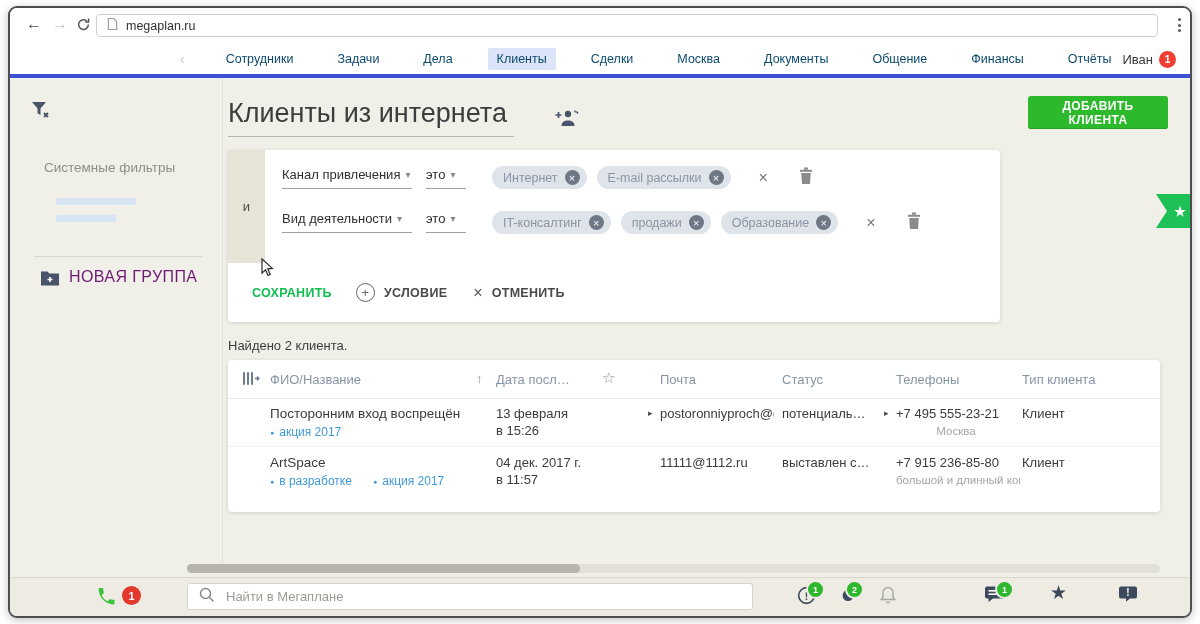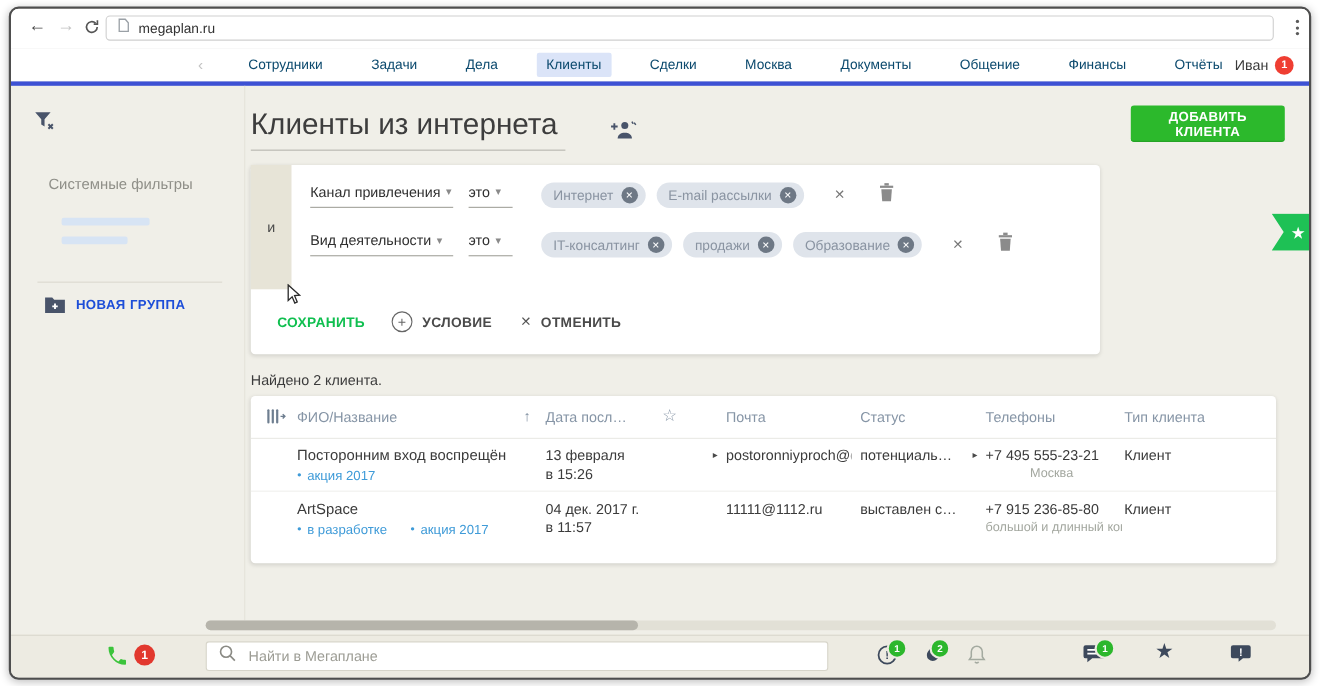--- a/index.html
+++ b/index.html
@@ -25,21 +25,21 @@
   .userblock{position:absolute;right:14px;top:0;height:30px;display:flex;align-items:center;gap:6px;}
   .username{font-size:13px;color:#3a3a3a;}
   .badge-red{width:17px;height:17px;border-radius:50%;background:#ef3e32;color:#fff;
     font-size:10px;font-weight:bold;display:flex;align-items:center;justify-content:center;}
   
   .side-divider{position:absolute;left:212px;top:70px;width:1px;height:486px;background:#e5e3d9;}
   .sideheading{position:absolute;left:34px;top:152px;font-size:13.5px;color:#8f8f88;}
   .skel{position:absolute;height:7px;border-radius:2px;background:#d7e4f4;}
   .sidesep{position:absolute;left:24px;top:248px;width:168px;height:1px;background:#dbd9cf;}
   .newgroup{position:absolute;left:30px;top:260px;display:flex;align-items:center;gap:9px;cursor:pointer;}
-  .newgroup span{font-size:12px;font-weight:bold;color:#1d4ed8;letter-spacing:.4px;}
+  .newgroup span{font-size:16px;font-weight:normal;color:#701a75;letter-spacing:.4px;}
   
   .pagetitle{position:absolute;left:218px;top:90px;font-size:27px;color:#3d3d3d;}
   .title-underline{position:absolute;left:218px;top:128px;width:286px;height:1px;background:#b6b6ae;}
   .addclient{position:absolute;left:1018px;top:88px;width:140px;height:33px;background:#2cb92c;
     border:none;border-radius:3px;color:#fff;font-size:12px;font-weight:bold;letter-spacing:.4px;
     font-family:"Liberation Sans",sans-serif;cursor:pointer;box-shadow:inset 0 -1px 0 #25a325;}
   
   .filtercard{position:absolute;left:218px;top:142px;width:772px;height:172px;background:#fff;
     border-radius:4px;box-shadow:0 1px 4px rgba(0,0,0,.13);}
   .andcol{position:absolute;left:0;top:0;width:37px;height:113px;background:#e7e4d7;

